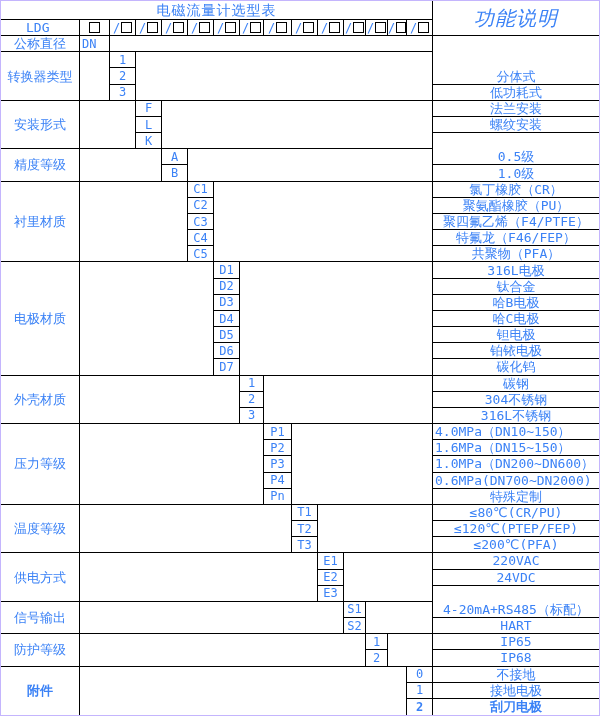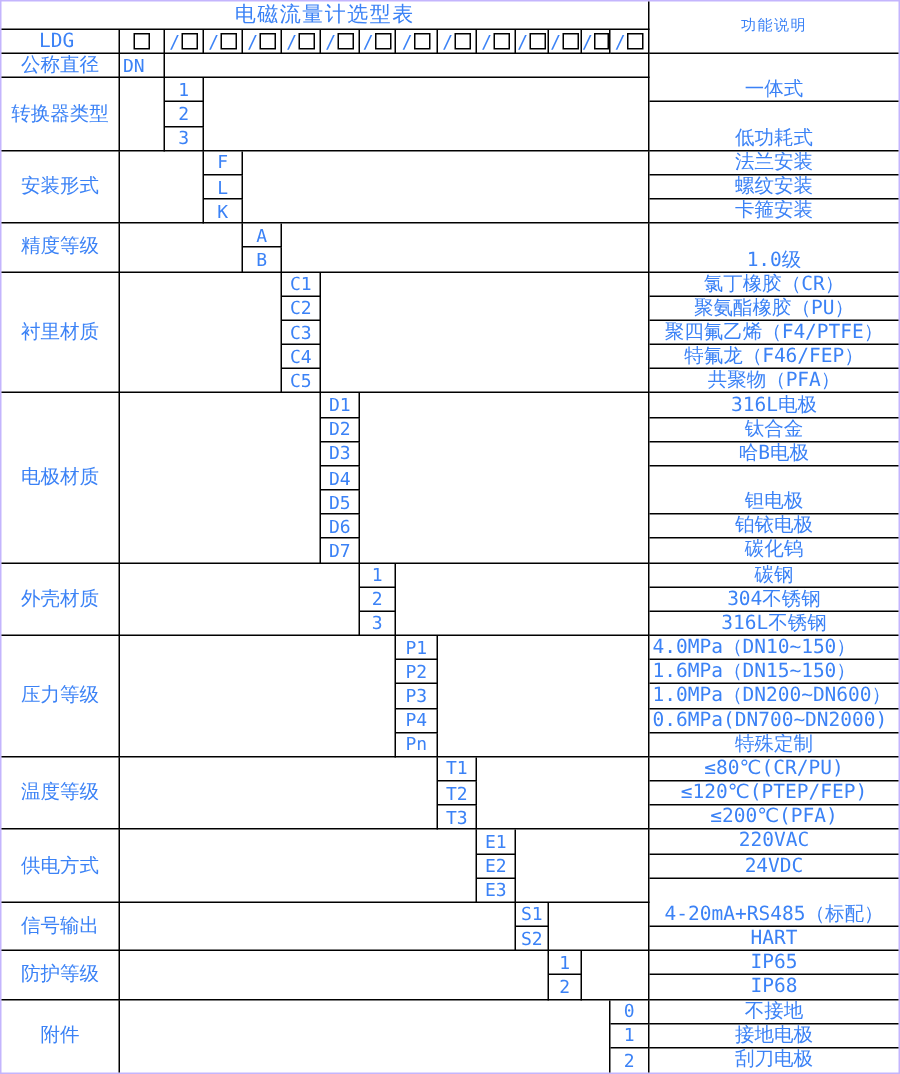--- a/index.html
+++ b/index.html
@@ -15,23 +15,23 @@
     color:#3b82f6;
   }
   .c{
     border-right:1px solid #000;
     border-bottom:1px solid #000;
     display:flex;align-items:center;justify-content:center;
     overflow:hidden;white-space:nowrap;
     font-size:13px;line-height:1;
   }
   .nr{border-right:none;}
-  .nb{border-bottom:none;}
+  .nb{border-bottom:none;font-weight:bold;}
   .t{font-size:14px;letter-spacing:1px;}
-  .h{font-size:10px;letter-spacing:1px;}
+  .h{font-size:20px;letter-spacing:1px;font-style:italic;}
   .l{font-size:13px;letter-spacing:0;}
   .k{font-size:12px;}
   .d{font-size:13px;}
   .al{justify-content:flex-start;padding-left:2px;}
   .lp{justify-content:flex-start;padding-left:25px;}
   .bx{width:9px;height:9px;border:1px solid #000;display:inline-block;background:#fff;}
   .sl{font-size:12px;margin-right:1px;}
 </style>
 </head>
 <body>
@@ -101,38 +101,38 @@
   <div class="c l" style="grid-area:3/1/4/2">公称直径</div>
   <div class="c k al" style="grid-area:3/2/4/3">DN</div>
   <div class="c" style="grid-area:3/3/4/16"></div>
 
   <div class="c l" style="grid-area:4/1/7/2">转换器类型</div>
   <div class="c" style="grid-area:4/2/7/3"></div>
   <div class="c k" style="grid-area:4/3/5/4">1</div>
   <div class="c k" style="grid-area:5/3/6/4">2</div>
   <div class="c k" style="grid-area:6/3/7/4">3</div>
   <div class="c" style="grid-area:4/4/7/16"></div>
-  <div class="c d nr" style="grid-area:4/16/5/17">一体式</div>
+  <div class="c d nr" style="grid-area:5/16/6/17">分体式</div>
   <div class="c d nr" style="grid-area:6/16/7/17">低功耗式</div>
 
   <div class="c l" style="grid-area:7/1/10/2">安装形式</div>
   <div class="c" style="grid-area:7/2/10/4"></div>
   <div class="c k" style="grid-area:7/4/8/5">F</div>
   <div class="c k" style="grid-area:8/4/9/5">L</div>
   <div class="c k" style="grid-area:9/4/10/5">K</div>
   <div class="c" style="grid-area:7/5/10/16"></div>
   <div class="c d nr" style="grid-area:7/16/8/17">法兰安装</div>
   <div class="c d nr" style="grid-area:8/16/9/17">螺纹安装</div>
-  <div class="c d nr" style="grid-area:9/16/10/17">卡箍安装</div>
 
   <div class="c l" style="grid-area:10/1/12/2">精度等级</div>
   <div class="c" style="grid-area:10/2/12/5"></div>
   <div class="c k" style="grid-area:10/5/11/6">A</div>
   <div class="c k" style="grid-area:11/5/12/6">B</div>
   <div class="c" style="grid-area:10/6/12/16"></div>
+  <div class="c d nr" style="grid-area:10/16/11/17">0.5级</div>
   <div class="c d nr" style="grid-area:11/16/12/17">1.0级</div>
 
   <div class="c l" style="grid-area:12/1/17/2">衬里材质</div>
   <div class="c" style="grid-area:12/2/17/6"></div>
   <div class="c k" style="grid-area:12/6/13/7">C1</div>
   <div class="c k" style="grid-area:13/6/14/7">C2</div>
   <div class="c k" style="grid-area:14/6/15/7">C3</div>
   <div class="c k" style="grid-area:15/6/16/7">C4</div>
   <div class="c k" style="grid-area:16/6/17/7">C5</div>
   <div class="c" style="grid-area:12/7/17/16"></div>
@@ -148,20 +148,21 @@
   <div class="c k" style="grid-area:18/7/19/8">D2</div>
   <div class="c k" style="grid-area:19/7/20/8">D3</div>
   <div class="c k" style="grid-area:20/7/21/8">D4</div>
   <div class="c k" style="grid-area:21/7/22/8">D5</div>
   <div class="c k" style="grid-area:22/7/23/8">D6</div>
   <div class="c k" style="grid-area:23/7/24/8">D7</div>
   <div class="c" style="grid-area:17/8/24/16"></div>
   <div class="c d nr" style="grid-area:17/16/18/17">316L电极</div>
   <div class="c d nr" style="grid-area:18/16/19/17">钛合金</div>
   <div class="c d nr" style="grid-area:19/16/20/17">哈B电极</div>
+  <div class="c d nr" style="grid-area:20/16/21/17">哈C电极</div>
   <div class="c d nr" style="grid-area:21/16/22/17">钽电极</div>
   <div class="c d nr" style="grid-area:22/16/23/17">铂铱电极</div>
   <div class="c d nr" style="grid-area:23/16/24/17">碳化钨</div>
 
   <div class="c l" style="grid-area:24/1/27/2">外壳材质</div>
   <div class="c" style="grid-area:24/2/27/8"></div>
   <div class="c k" style="grid-area:24/8/25/9">1</div>
   <div class="c k" style="grid-area:25/8/26/9">2</div>
   <div class="c k" style="grid-area:26/8/27/9">3</div>
   <div class="c" style="grid-area:24/9/27/16"></div>

